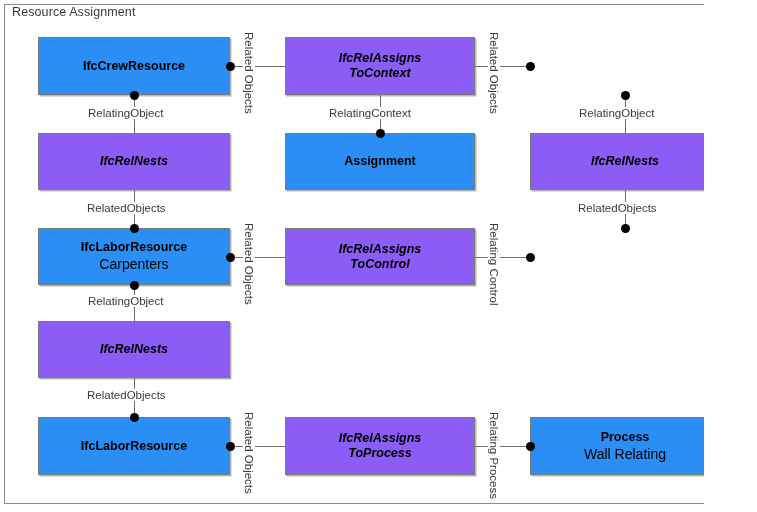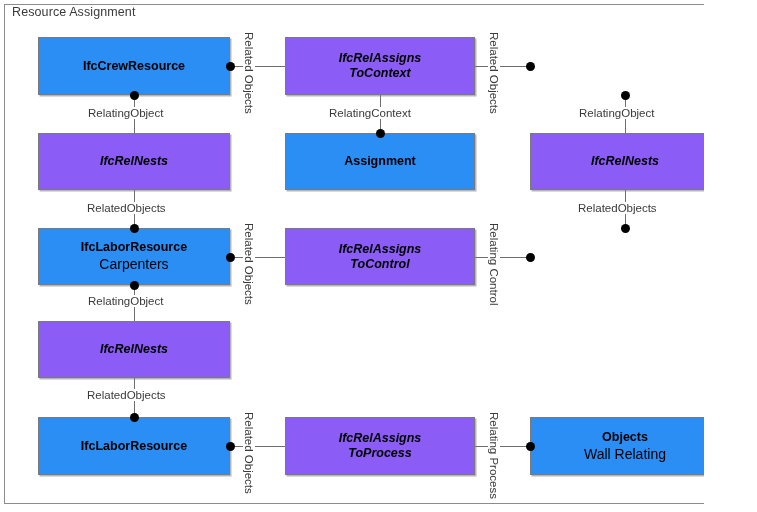--- a/index.html
+++ b/index.html
@@ -175,21 +175,21 @@
   <div class="node entity" style="left:38px; top:417px; width:192px; height:58px;">
     <div class="name">IfcLaborResource</div>
   </div>
 
   <div class="node rel" style="left:285px; top:417px; width:190px; height:58px;">
     <div class="name">IfcRelAssigns
 ToProcess</div>
   </div>
 
   <div class="node entity" style="left:530px; top:417px; width:190px; height:58px;">
-    <div class="name">Objects</div>
+    <div class="name">Process</div>
     <div class="sub">Wall Relating</div>
   </div>
 
   <div class="dot" style="left:226px; top:62px;"></div>
   <div class="dot" style="left:130px; top:91px;"></div>
   <div class="dot" style="left:526px; top:62px;"></div>
   <div class="dot" style="left:621px; top:91px;"></div>
   <div class="dot" style="left:376px; top:129px;"></div>
   <div class="dot" style="left:130px; top:224px;"></div>
   <div class="dot" style="left:226px; top:253px;"></div>

